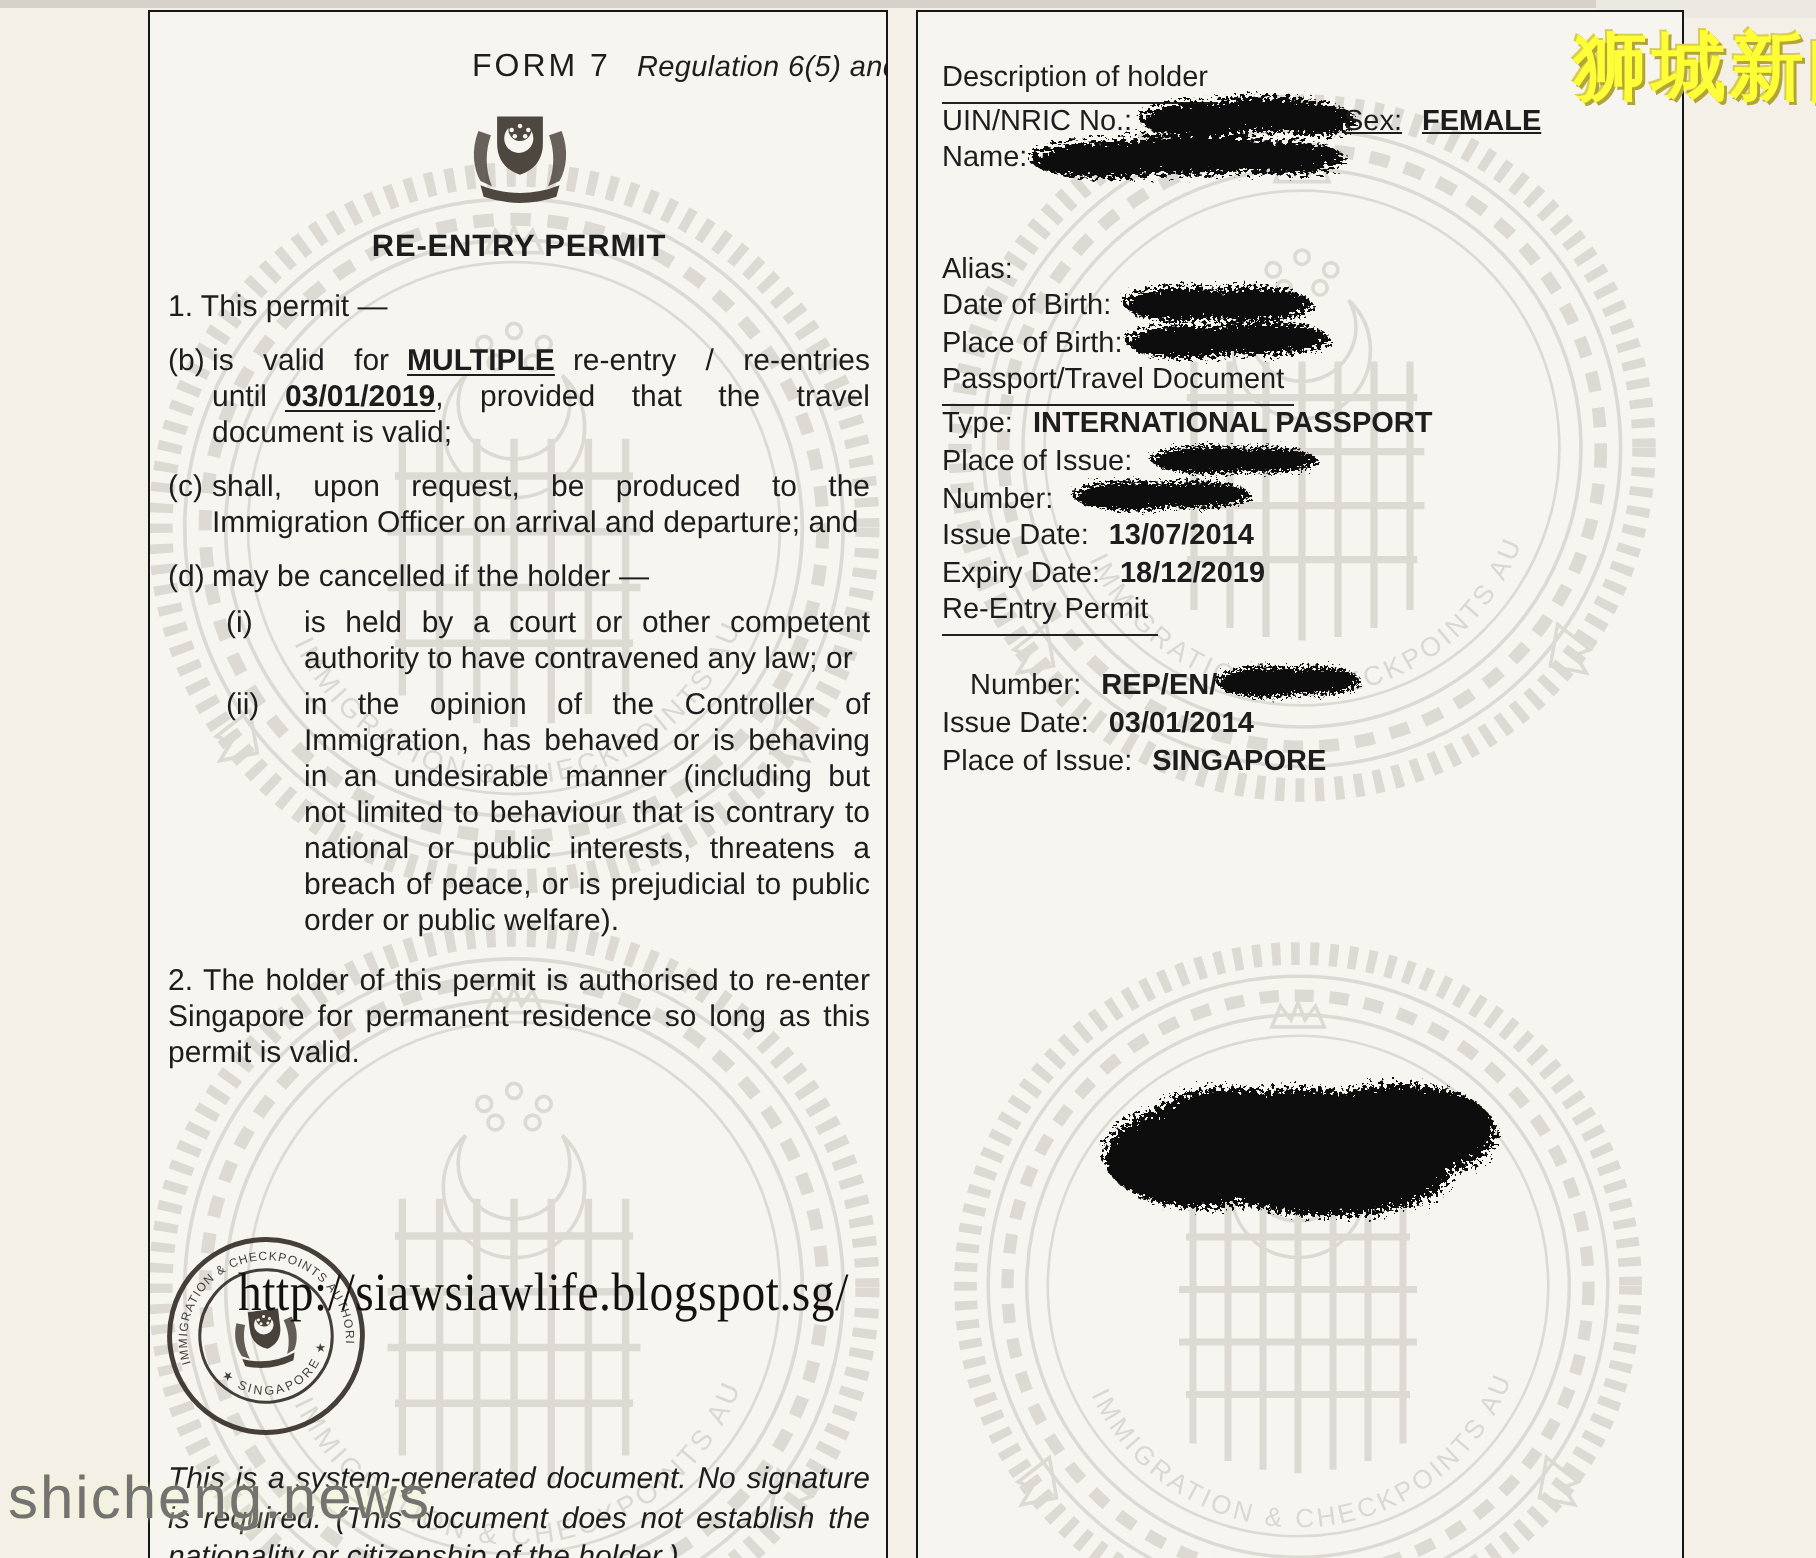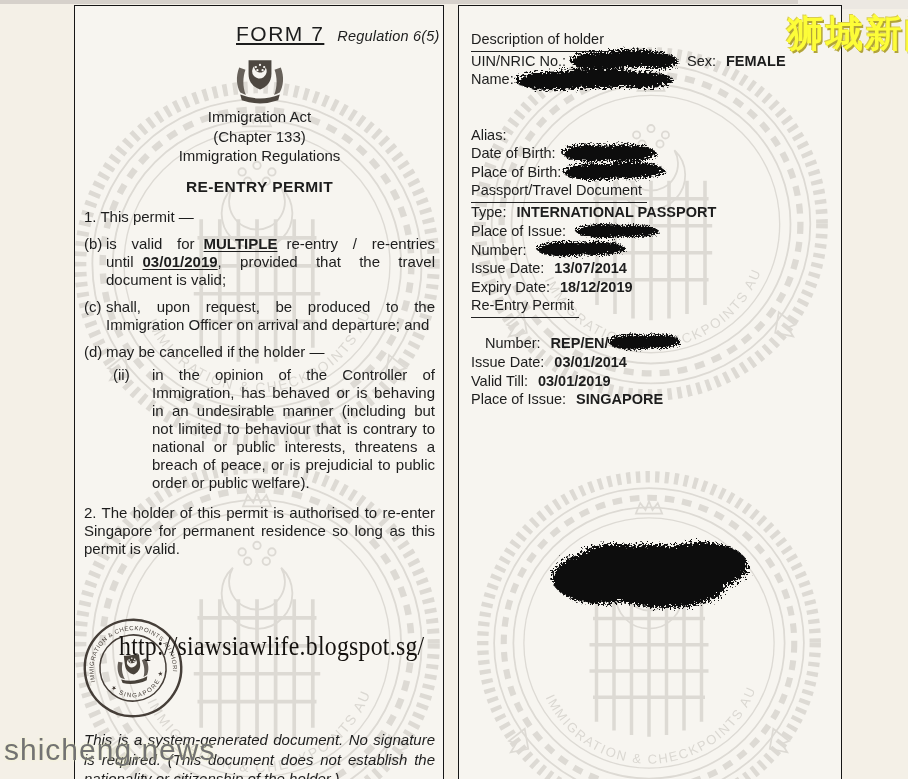--- a/index.html
+++ b/index.html
@@ -13,21 +13,21 @@
          border-bottom:none;overflow:hidden;}
   .panel-left{left:74px;width:368px;}
   .panel-right{left:458px;width:382px;}
 
   .wm{position:absolute;opacity:.85;pointer-events:none;}
 
   
   .content{position:absolute;top:0;left:0;right:0;bottom:0;padding:19px 8px 0 9px;
            font-size:15px;line-height:18px;}
   .form-line{margin-left:152px;white-space:nowrap;}
-  .form-no{font-size:21px;letter-spacing:1.5px;text-decoration:underline;}
+  .form-no{font-size:16px;letter-spacing:1.5px;}
   .form-reg{font-style:italic;font-size:14.5px;margin-left:13px;letter-spacing:.2px;}
   .crest-row{text-align:center;margin-top:8px;height:52px;}
   .center-block{text-align:center;margin-top:2px;line-height:19.5px;font-size:15px;}
   .permit-title{margin-top:12px;text-align:center;font-weight:bold;font-size:15.5px;letter-spacing:.4px;}
   .para{margin-top:12px;text-align:justify;}
   .clause{margin-top:9px;text-align:justify;padding-left:22px;text-indent:-22px;}
   .clause .lbl{display:inline-block;width:22px;text-indent:0;}
   .sub{margin-top:5px;text-align:justify;padding-left:68px;text-indent:-39px;}
   .sub .lbl{display:inline-block;width:39px;text-indent:0;}
   .bu{font-weight:bold;text-decoration:underline;text-underline-offset:2px;}
@@ -42,21 +42,21 @@
   .disclaimer{position:absolute;left:9px;right:8px;top:724px;font-style:italic;
               font-size:15px;line-height:19.5px;text-align:justify;}
 
   
   .rcontent{position:absolute;top:0;left:0;right:0;bottom:0;padding:24px 12px 0 12px;
             font-size:14.5px;line-height:18.5px;}
   .sect{display:inline-block;border-bottom:1.4px solid #222;padding:0 5px 2px 0;}
   .row{position:relative;white-space:nowrap;}
   .val{font-weight:bold;}
   .m-l10{margin-left:10px;}
-  .sex-abs{position:absolute;left:216px;top:0;}
+  .sex-abs{position:absolute;left:201px;top:0;text-decoration:underline;}
   .mt19{}.mt37{margin-top:37px;}.mt18{}.mt16{margin-top:16px;margin-left:14px;}.mt1{margin-top:1px;}
 
   
   .blob{position:relative;display:inline-block;height:13px;vertical-align:-1px;}
   .blob>svg{position:absolute;left:0;top:50%;transform:translateY(-50%);}
   .bigblob{position:absolute;left:86px;top:522px;width:210px;height:90px;}
 
   
   .brand-cn{position:absolute;left:787px;top:9px;font-size:37px;font-weight:bold;color:#fdfd38;
             letter-spacing:2px;text-shadow:1.5px 1.5px 0 #b2a438,-1px -1px 0 #d9cd4e;z-index:30;white-space:nowrap;}
@@ -131,42 +131,40 @@
 
     <div class="content">
       <div class="form-line">
         <span class="form-no">FORM 7</span><span class="form-reg">Regulation 6(5) and (5A)</span>
       </div>
       <div class="crest-row">
         <svg width="64" height="52" style="color:#4d4740">
             <use href="#coa"></use>
           </svg>
       </div>
-      <div class="center-block">
-        <div>Immigration Act</div>
-        <div>(Chapter 133)</div>
-        <div>Immigration Regulations</div>
-      </div>
       <div class="permit-title">RE-ENTRY PERMIT</div>
 
       <div class="para">1. This permit —</div>
 
 
       <div class="clause">
         <span class="lbl">(b)</span><span>is valid for</span><span class="bu gap-l gap-r">MULTIPLE</span><span>re-entry / re-entries until</span><span class="bu gap-l">03/01/2019</span><span>, provided that the travel document is valid;</span>
       </div>
 
       <div class="clause">
         <span class="lbl">(c)</span><span>shall, upon request, be produced to the Immigration Officer on arrival and departure; and</span>
       </div>
 
       <div class="clause">
         <span class="lbl">(d)</span><span>may be cancelled if the holder —</span>
       </div>
 
+      <div class="sub">
+        <span class="lbl">(i)</span><span>is held by a court or other competent authority to have contravened any law; or</span>
+      </div>
 
       <div class="sub">
         <span class="lbl">(ii)</span><span>in the opinion of the Controller of Immigration, has behaved or is behaving in an undesirable manner (including but not limited to behaviour that is contrary to national or public interests, threatens a breach of peace, or is prejudicial to public order or public welfare).</span>
       </div>
 
       <div class="para">2. The holder of this permit is authorised to re-enter Singapore for permanent residence so long as this permit is valid.</div>
     </div>
 
     <svg class="stamp" viewBox="0 0 110 110">
       <defs>
@@ -283,23 +281,20 @@
               <g filter="url(#fuzz)" fill="#0c0c0c">
                 <ellipse cx="34" cy="15" rx="32" ry="11"></ellipse>
                 <ellipse cx="68" cy="14" rx="28" ry="10"></ellipse>
               </g>
             </svg></span>
       </div>
       <div class="row mt1">
         <span>Issue Date:</span><span class="val m-l10">03/01/2014</span>
       </div>
       <div class="row">
-        <span>Valid Till:</span><span class="val m-l10">03/01/2019</span>
-      </div>
-      <div class="row">
         <span>Place of Issue:</span><span class="val m-l10">SINGAPORE</span>
       </div>
     </div>
 
     <div class="bigblob">
       <svg width="210" height="90" viewBox="0 0 210 90" preserveAspectRatio="none">
         <g filter="url(#fuzz)" fill="#0b0b0b">
           <ellipse cx="55" cy="50" rx="48" ry="26"></ellipse>
           <ellipse cx="105" cy="42" rx="55" ry="26"></ellipse>
           <ellipse cx="155" cy="38" rx="48" ry="24"></ellipse>

